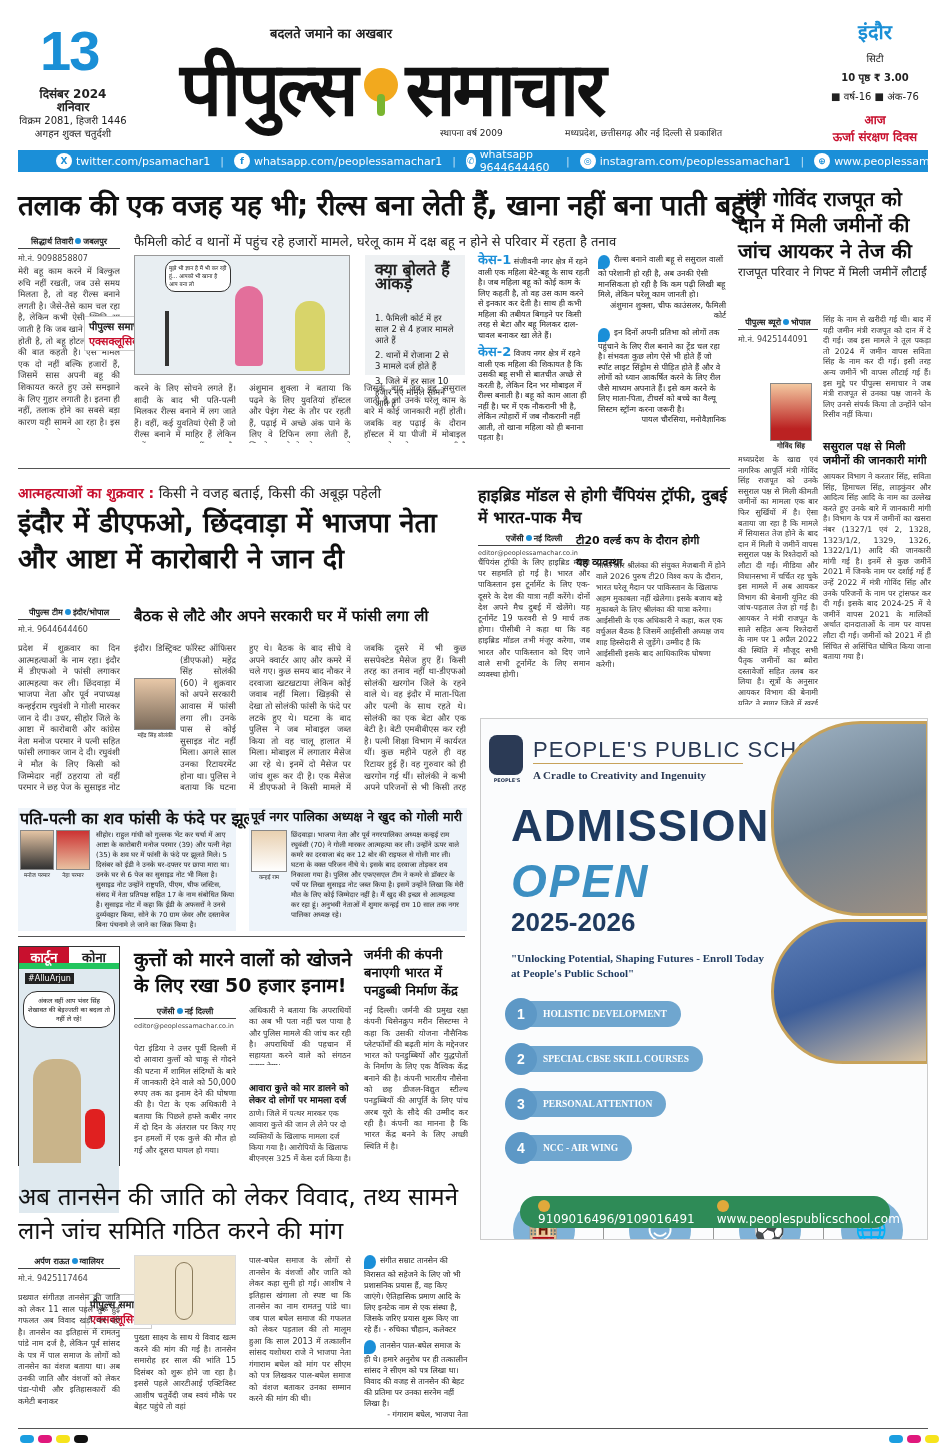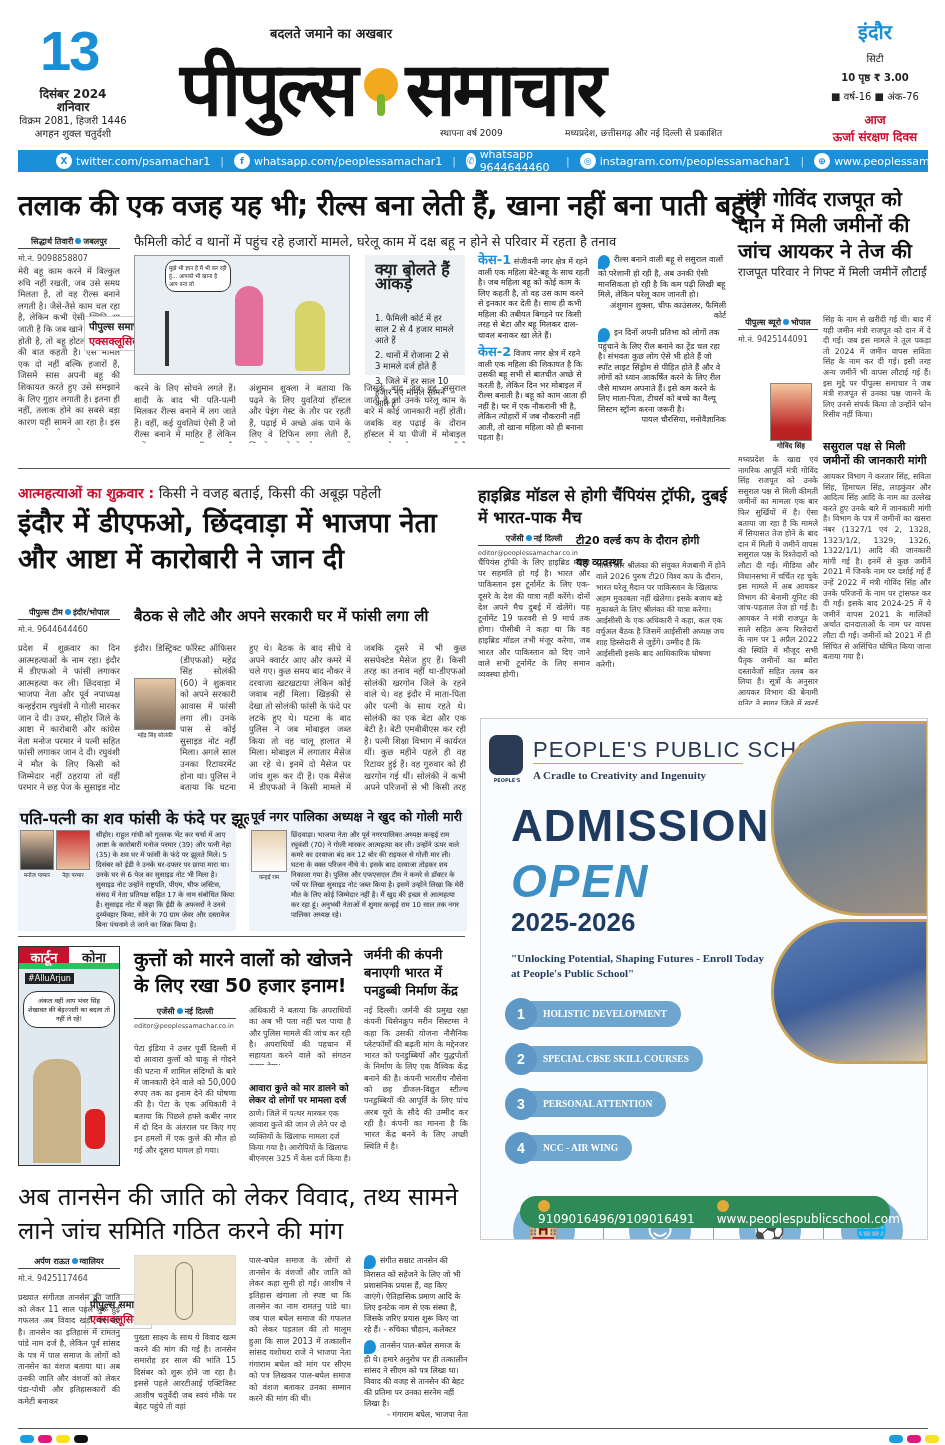--- a/index.html
+++ b/index.html
@@ -255,21 +255,21 @@
 <div class="abs" style="left:520px;top:1196px;width:370px;height:32px;border-radius:16px;background:#2e8b57;color:#fff;font-size:12px;display:flex;align-items:center;gap:22px;padding-left:18px">
   <span><span style="display:inline-block;width:12px;height:12px;border-radius:50%;background:#e0a93b;margin-right:8px;vertical-align:middle"></span><span>9109016496/9109016491</span></span>
   <span><span style="display:inline-block;width:12px;height:12px;border-radius:50%;background:#e0a93b;margin-right:8px;vertical-align:middle"></span><span>www.peoplespublicschool.com</span></span>
 </div>
 
 <div class="abs" style="left:18px;top:946px;width:102px;height:220px;border:1px solid #333">
   <div style="display:flex;height:22px;border-bottom:6px solid #22c55e">
     <div style="flex:1;background:#c8102e;color:#fff;font-weight:bold;font-size:13px;text-align:center;line-height:22px">कार्टून</div>
     <div style="flex:1;font-weight:bold;font-size:13px;text-align:center;line-height:22px">कोना</div>
   </div>
-  <div style="position:relative;height:196px;background:#dfe9ef">
+  <div style="position:relative;height:244px;background:#dfe9ef">
     <div class="abs" style="left:6px;top:4px;background:#222;color:#fff;font-size:8px;padding:1px 3px">#AlluArjun</div>
     <div class="abs" style="left:4px;top:22px;width:92px;background:#fff;border:1px solid #333;border-radius:14px;font-size:6.5px;padding:4px;text-align:center">अंकल वहीं आप भंवर सिंह शेखावत की बेइज्जती का बदला तो नहीं ले रहे!</div>
     <div class="abs" style="left:14px;top:90px;width:48px;height:104px;background:#c9b48a;border-radius:20px 20px 0 0"></div>
     <div class="abs" style="left:66px;top:140px;width:20px;height:40px;background:#e02020;border-radius:8px"></div>
   </div>
 </div>
 
 <div class="abs hl" style="left:134px;top:946px;width:225px;font-size:19px;line-height:26px">कुत्तों को मारने वालों को खोजने के लिए रखा 50 हजार इनाम!</div>
 <div class="abs" style="left:134px;top:1005px;width:102px">
   <div class="byline"><span>एजेंसी</span><span class="dot"></span><span>नई दिल्ली</span></div>

